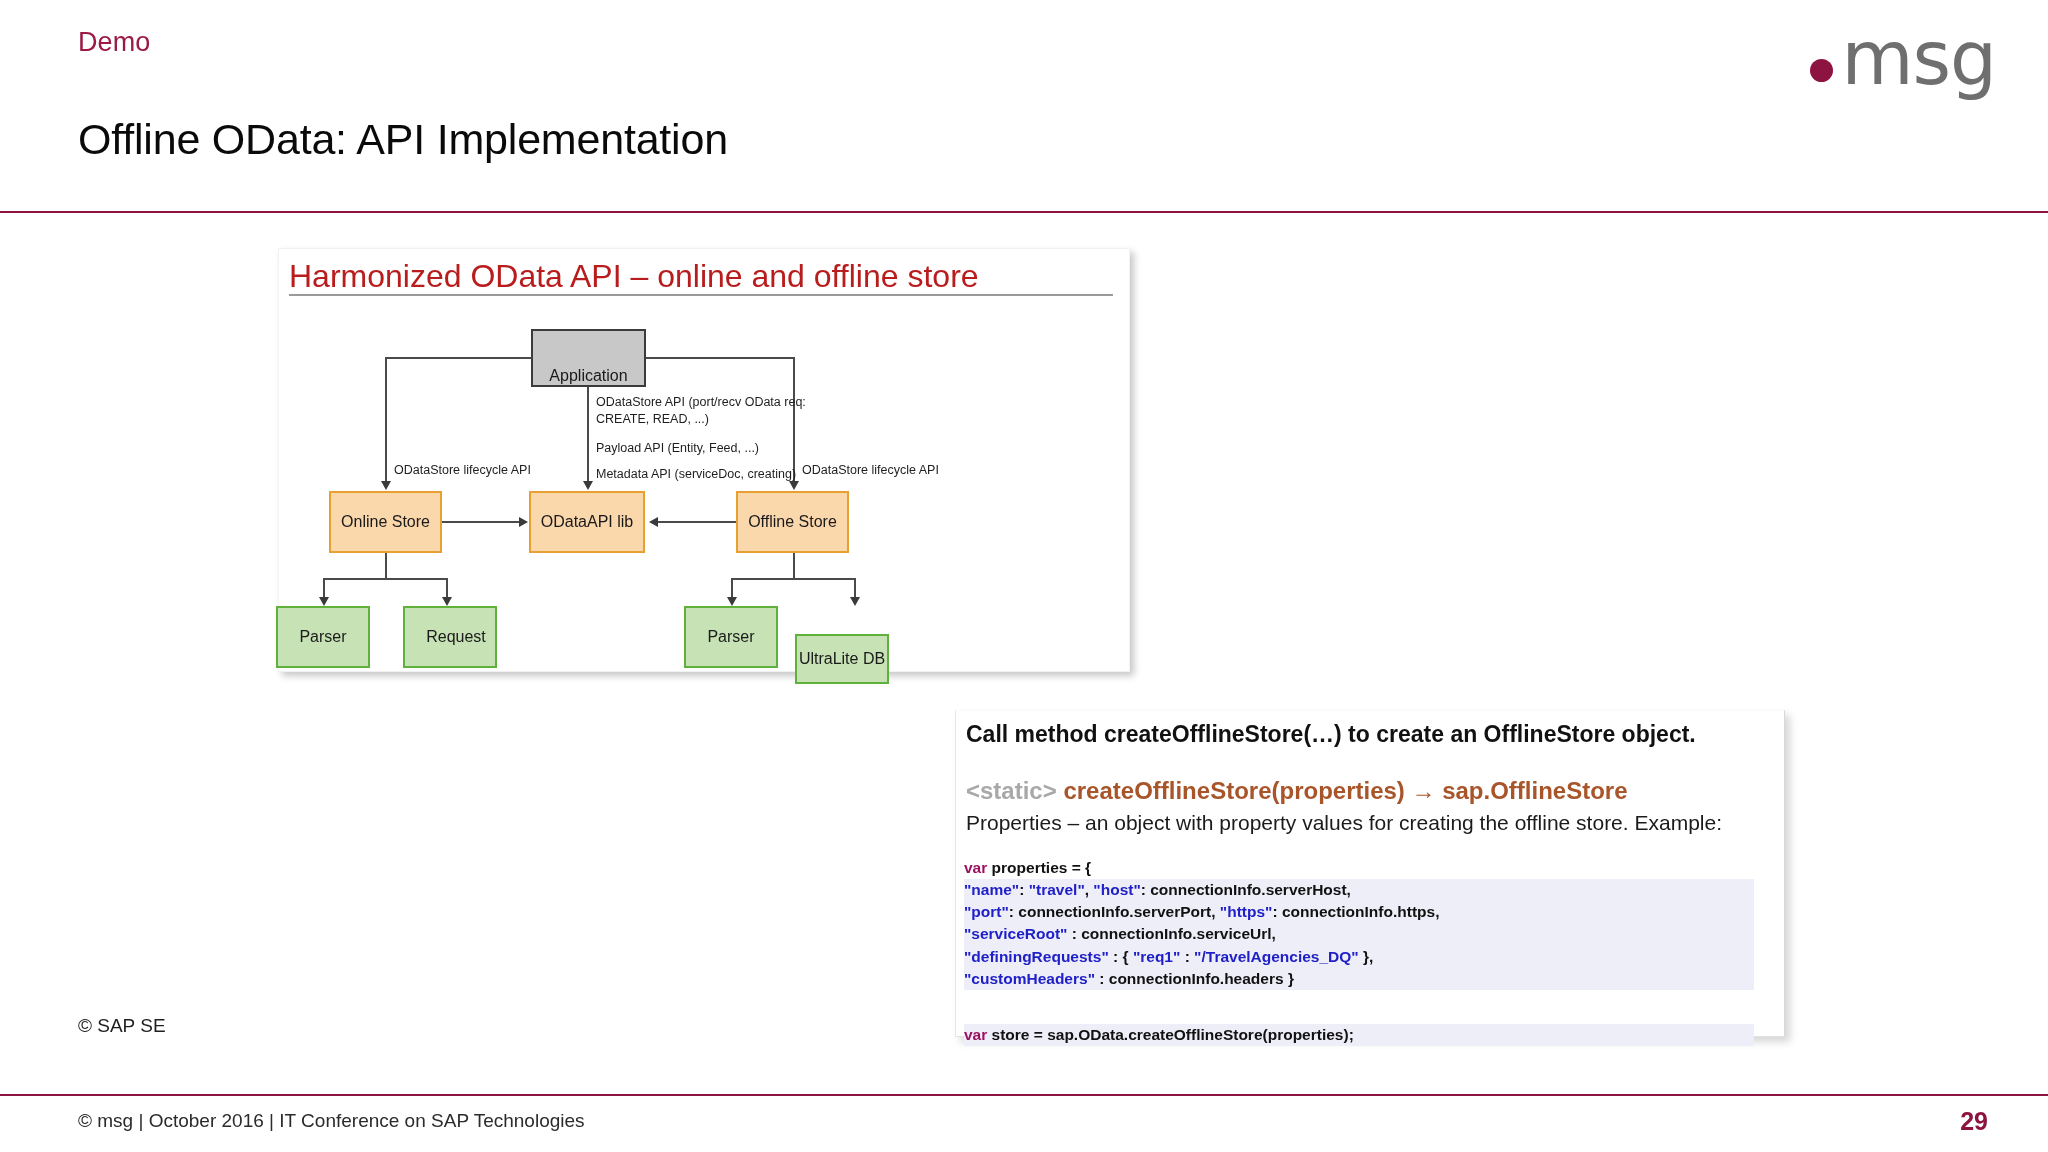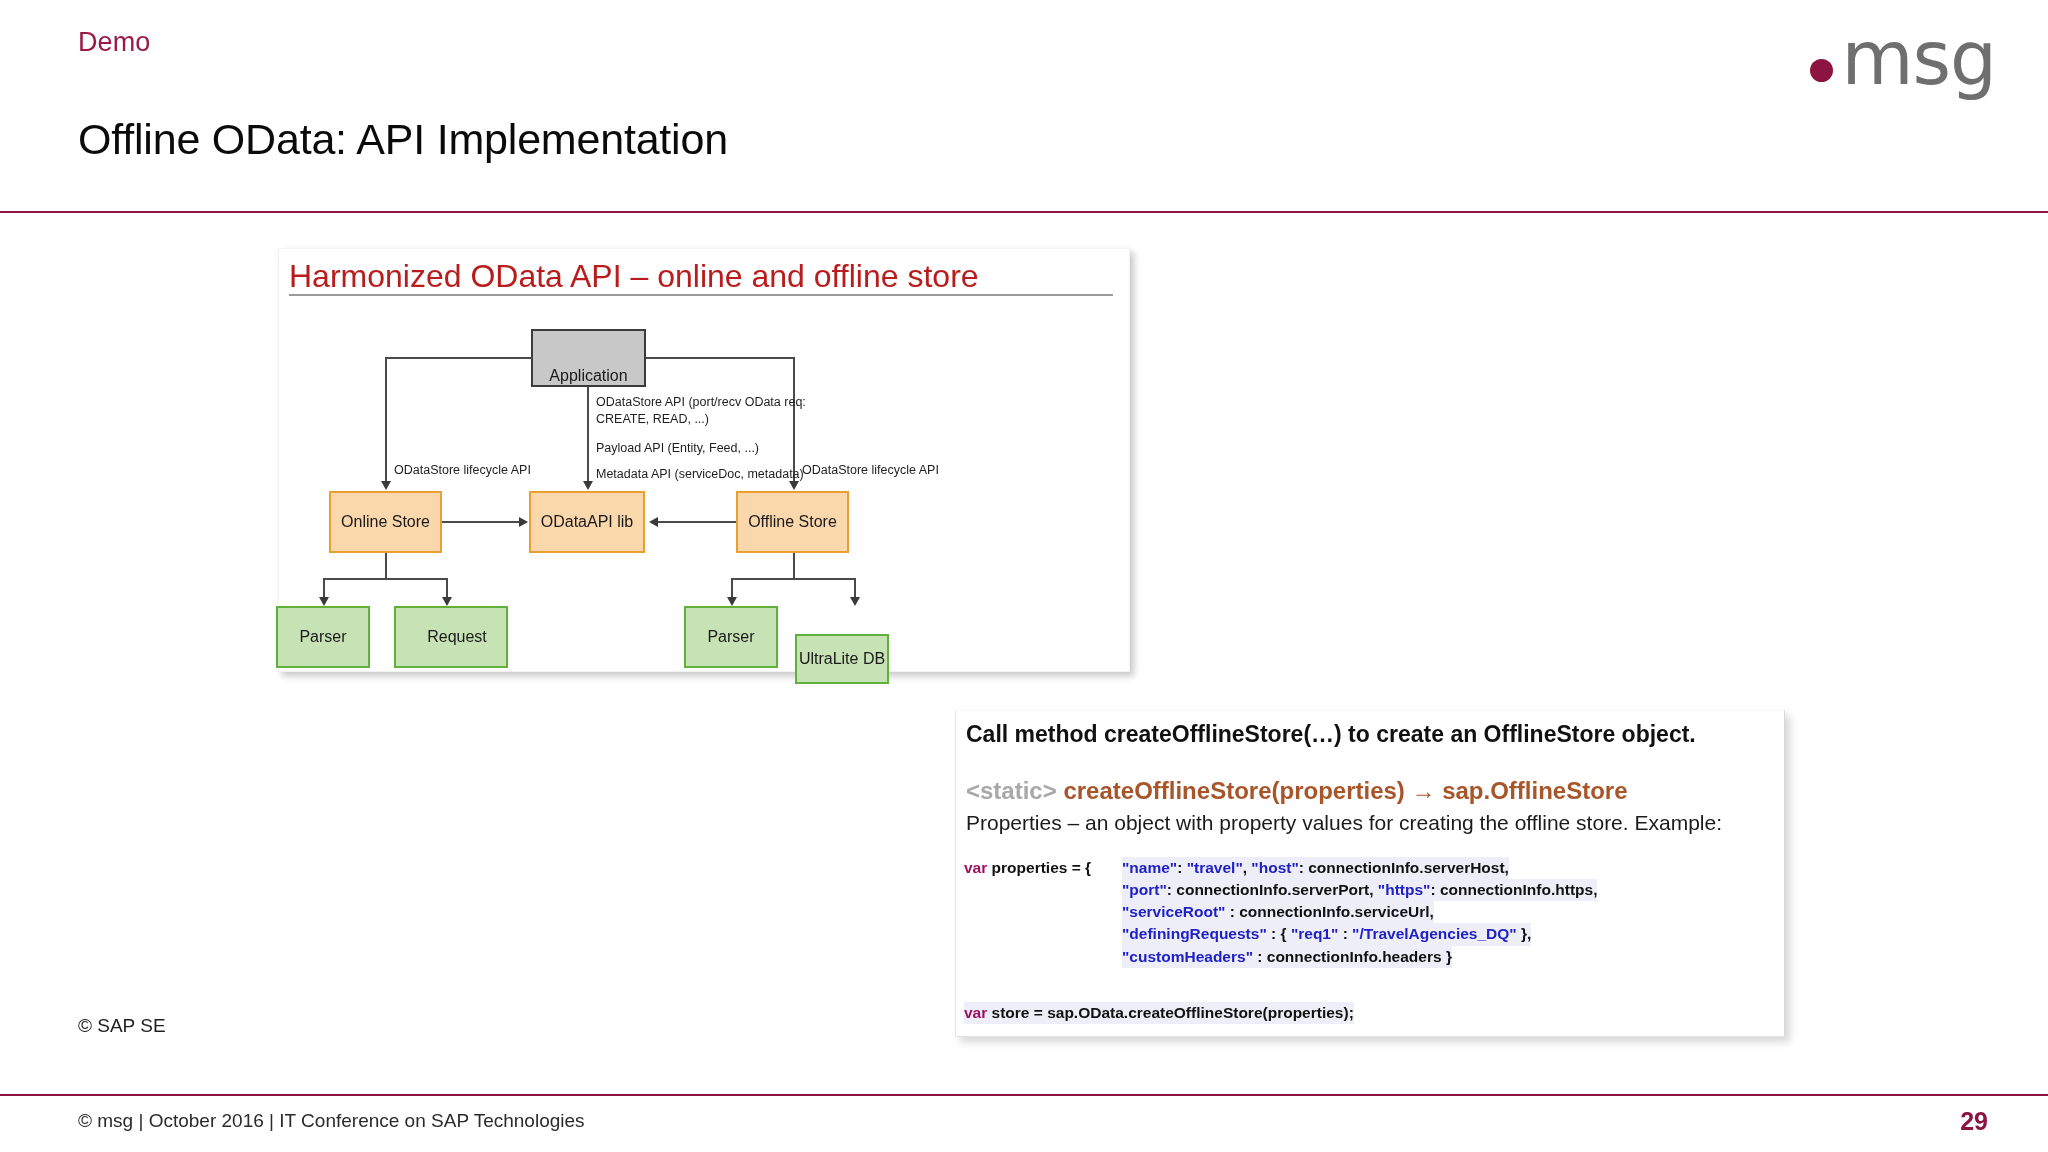--- a/index.html
+++ b/index.html
@@ -101,21 +101,21 @@
   }
   #panel-signature .static-kw{color:#a8a8a8;font-weight:bold;}
   #panel-signature .sig{color:#a8552a;font-weight:bold;}
   #panel-desc{
     position:absolute;left:10px;top:100px;font-size:21px;color:#1b1b1b;white-space:nowrap;
   }
   #code-block{
     position:absolute;left:8px;top:146px;width:790px;
     font-size:15.5px;line-height:1.43;color:#111;font-weight:bold;
   }
-  #code-block .row{display:flex;white-space:pre;}
+  #code-block .row{display:flex;white-space:pre;flex-direction:column;}
   #code-block .gutter{width:158px;flex:none;}
   #code-block .hl{background:#eeeef8;}
   .kw-var{color:#9b1160;}
   .str{color:#2020c8;}
 
   
   #sap-credit{
     position:absolute;left:78px;top:1015px;font-size:19px;color:#1e1e1e;
   }
   #footer-left{
@@ -153,21 +153,21 @@
   <div class="edge v" style="left:514px;top:108px;height:126px;"></div>
   <div class="arrow down" style="left:102px;top:232px;"></div>
   <div class="arrow down" style="left:510px;top:232px;"></div>
 
   <div class="edge v" style="left:308px;top:138px;height:96px;"></div>
   <div class="arrow down" style="left:304px;top:232px;"></div>
 
   <div class="dlabel" style="left:317px;top:145px;">ODataStore API (port/recv OData req:
 CREATE, READ, ...)</div>
   <div class="dlabel" style="left:317px;top:191px;">Payload API (Entity, Feed, ...)</div>
-  <div class="dlabel" style="left:317px;top:217px;">Metadata API (serviceDoc, metadata)</div>
+  <div class="dlabel" style="left:317px;top:217px;">Metadata API (serviceDoc, creating)</div>
 
   <div class="dlabel" style="left:115px;top:213px;">ODataStore lifecycle API</div>
   <div class="dlabel" style="left:523px;top:213px;">ODataStore lifecycle API</div>
 
   <div class="node store" style="left:50px;top:242px;width:113px;height:62px;">
     <span>Online Store</span>
   </div>
   <div class="node store" style="left:250px;top:242px;width:116px;height:62px;">
     <span>ODataAPI lib</span>
   </div>
@@ -183,21 +183,21 @@
   <div class="edge v" style="left:106px;top:304px;height:26px;"></div>
   <div class="edge h" style="left:44px;top:329px;width:125px;"></div>
   <div class="edge v" style="left:44px;top:329px;height:21px;"></div>
   <div class="edge v" style="left:167px;top:329px;height:21px;"></div>
   <div class="arrow down" style="left:40px;top:348px;"></div>
   <div class="arrow down" style="left:163px;top:348px;"></div>
 
   <div class="node leaf" style="left:-3px;top:357px;width:94px;height:62px;">
     <span>Parser</span>
   </div>
-  <div class="node leaf" style="left:115px;top:357px;width:114px;height:62px;padding-left:12px;">
+  <div class="node leaf" style="left:124px;top:357px;width:94px;height:62px;padding-left:12px;">
     <span>Request</span>
   </div>
 
   <div class="edge v" style="left:514px;top:304px;height:26px;"></div>
   <div class="edge h" style="left:452px;top:329px;width:125px;"></div>
   <div class="edge v" style="left:452px;top:329px;height:21px;"></div>
   <div class="edge v" style="left:575px;top:329px;height:21px;"></div>
   <div class="arrow down" style="left:448px;top:348px;"></div>
   <div class="arrow down" style="left:571px;top:348px;"></div>
 

